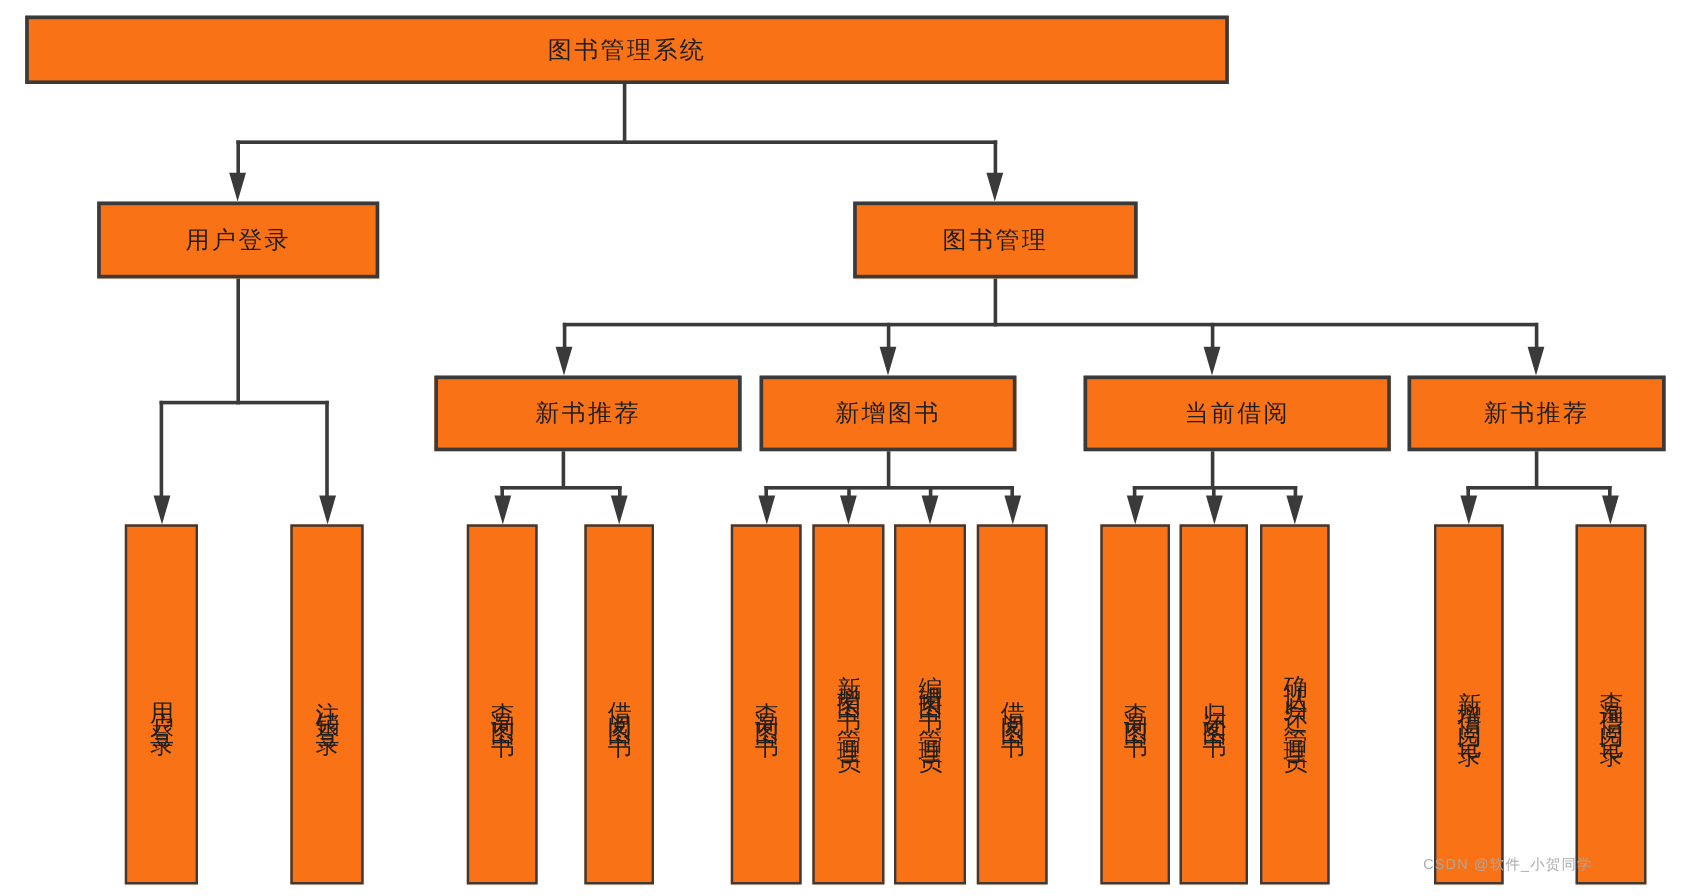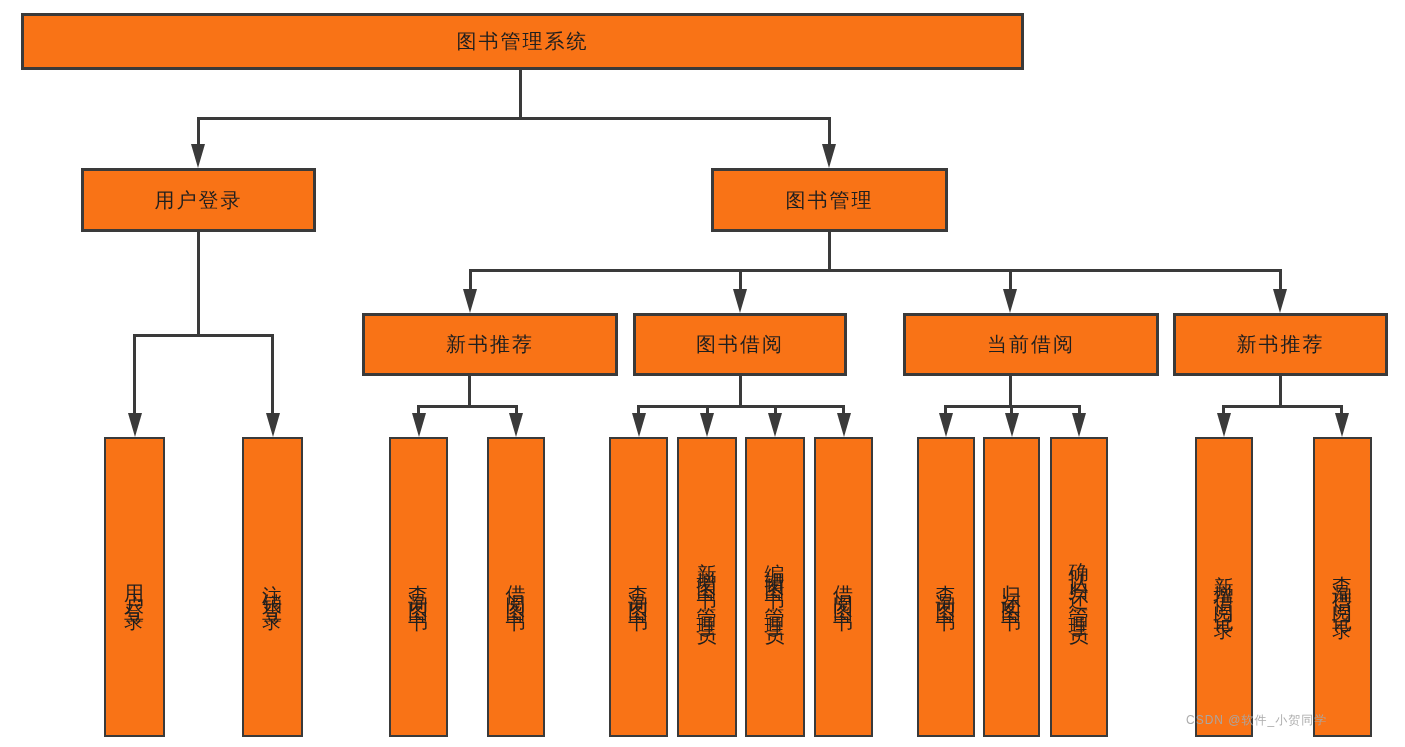--- a/index.html
+++ b/index.html
@@ -104,21 +104,21 @@
   <div class="arrow" style="left:733px; top:289px;"></div>
   <div class="vline" style="left:1009px; top:269px; height:22px;"></div>
   <div class="arrow" style="left:1003px; top:289px;"></div>
   <div class="vline" style="left:1279px; top:269px; height:22px;"></div>
   <div class="arrow" style="left:1273px; top:289px;"></div>
 
   <div class="node" style="left:362px; top:313px; width:256px; height:63px;">
     <span>新书推荐</span>
   </div>
   <div class="node" style="left:633px; top:313px; width:214px; height:63px;">
-    <span>图书借阅</span>
+    <span>新增图书</span>
   </div>
   <div class="node" style="left:903px; top:313px; width:256px; height:63px;">
     <span>当前借阅</span>
   </div>
   <div class="node" style="left:1173px; top:313px; width:215px; height:63px;">
     <span>新书推荐</span>
   </div>
 
   <div class="vline" style="left:468px; top:376px; height:31px;"></div>
   <div class="hline" style="left:417px; top:405px; width:101px;"></div>

